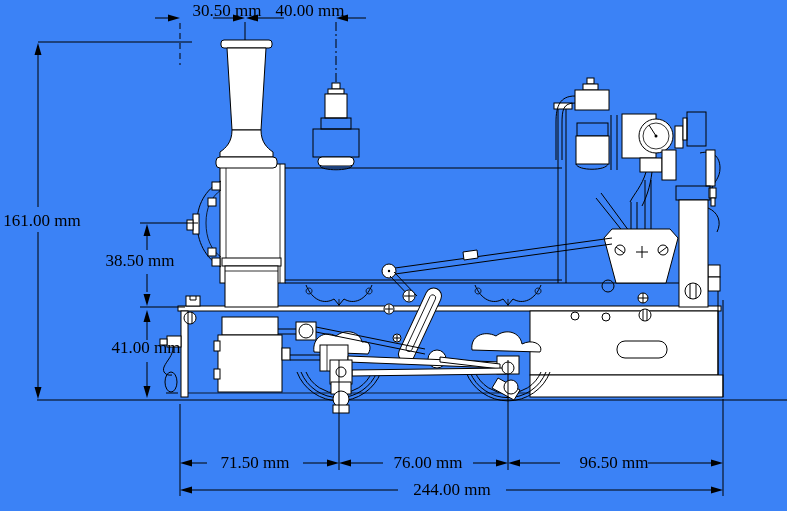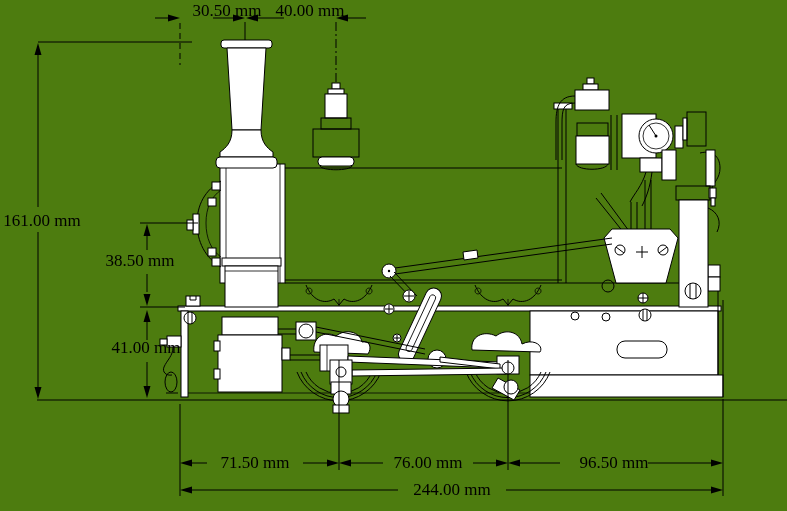--- a/index.html
+++ b/index.html
@@ -1,16 +1,16 @@
 <!DOCTYPE html>
 <html><head>
 <meta charset="utf-8">
 <style>
   html,body{margin:0;padding:0;background:#ffffff;}
-  .stage{position:relative;width:787px;height:511px;background:#4d7c0f;overflow:hidden;}
+  .stage{position:relative;width:787px;height:511px;background:#3b82f6;overflow:hidden;}
   svg{display:block;}
   svg *{stroke:#000;stroke-width:1;fill:none;stroke-linecap:butt;}
   svg .w{fill:#fff;}
   svg .solid{fill:#000;stroke:none;}
   svg text{fill:#000;stroke:none;font-family:"Liberation Serif",serif;font-size:17px;text-anchor:middle;}
   svg .dash{stroke-dasharray:6 4;}
   svg .dashdot{stroke-dasharray:9 3 2 3;}
   svg .thin{stroke-width:0.8;}
 </style>
 </head>

